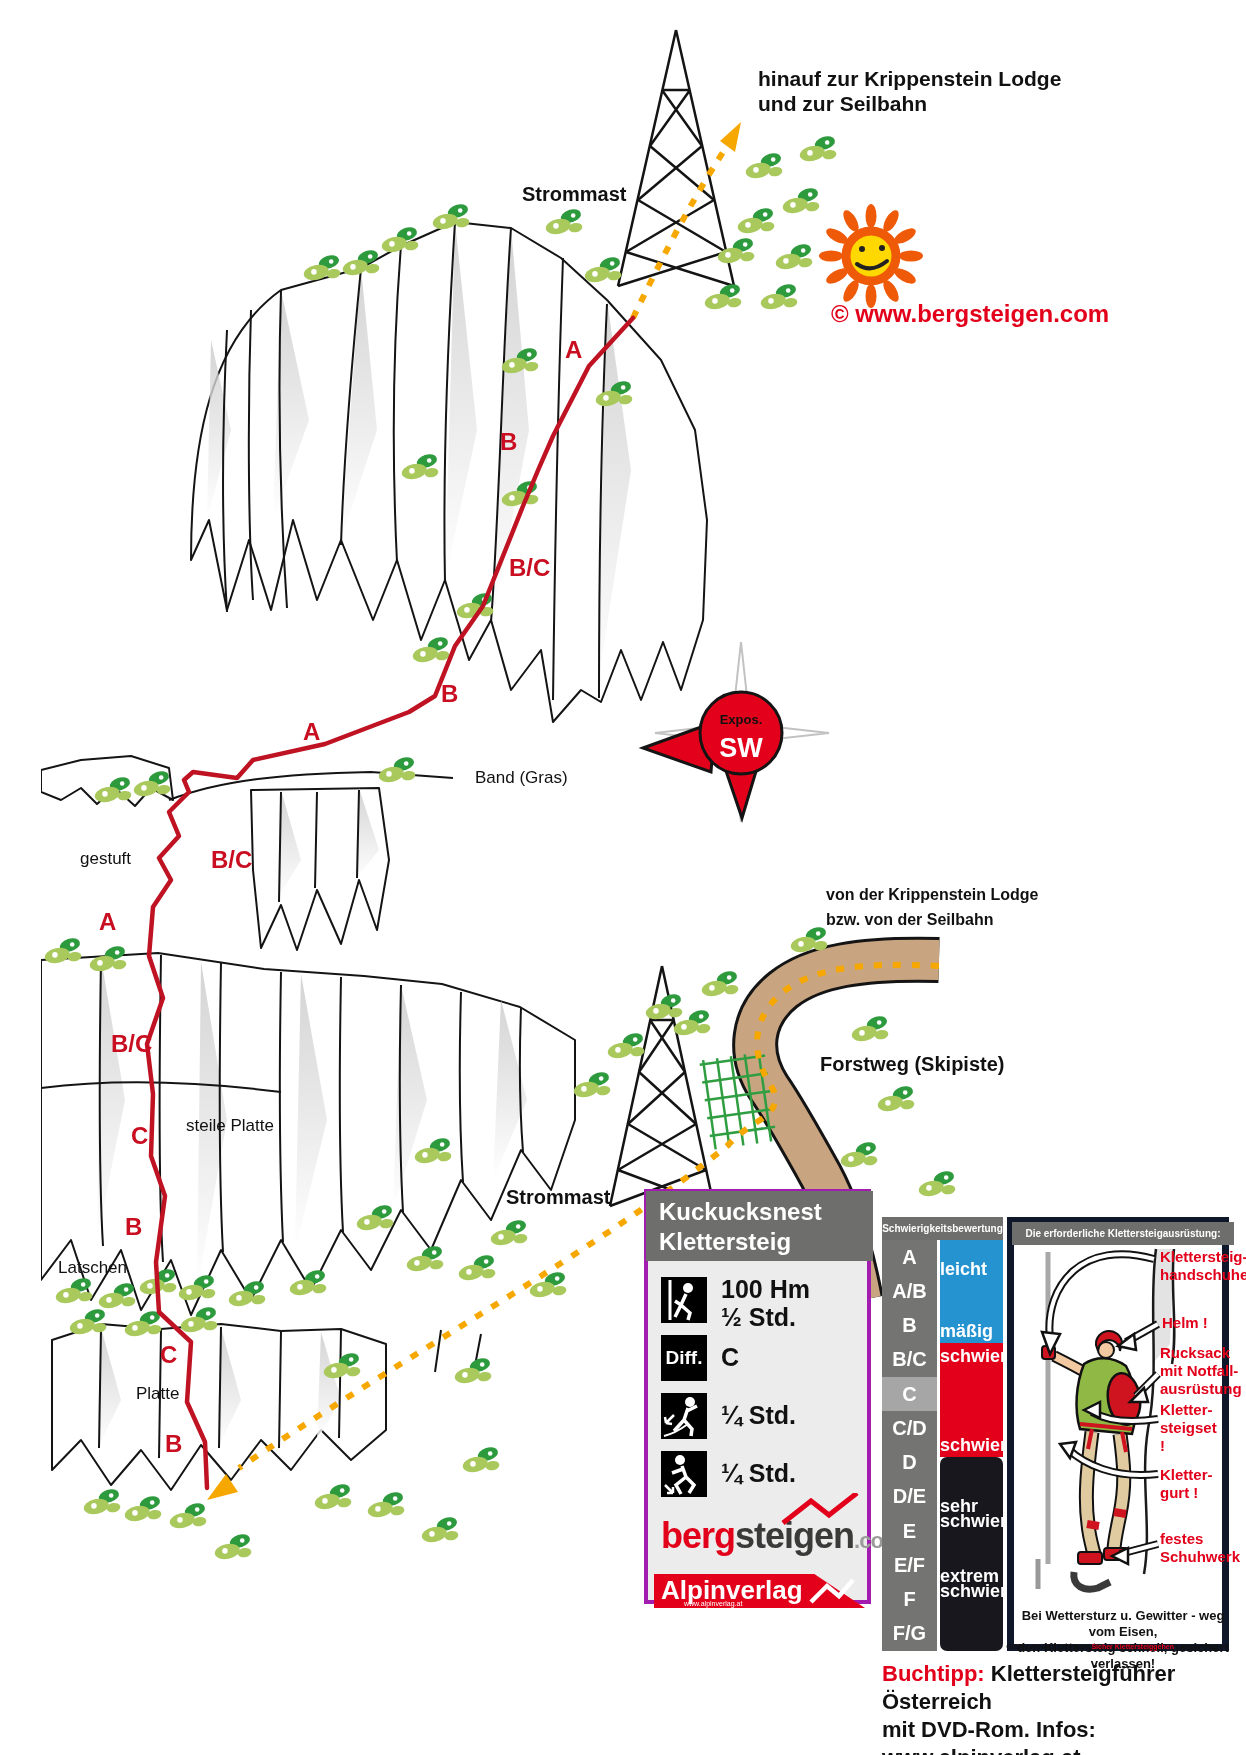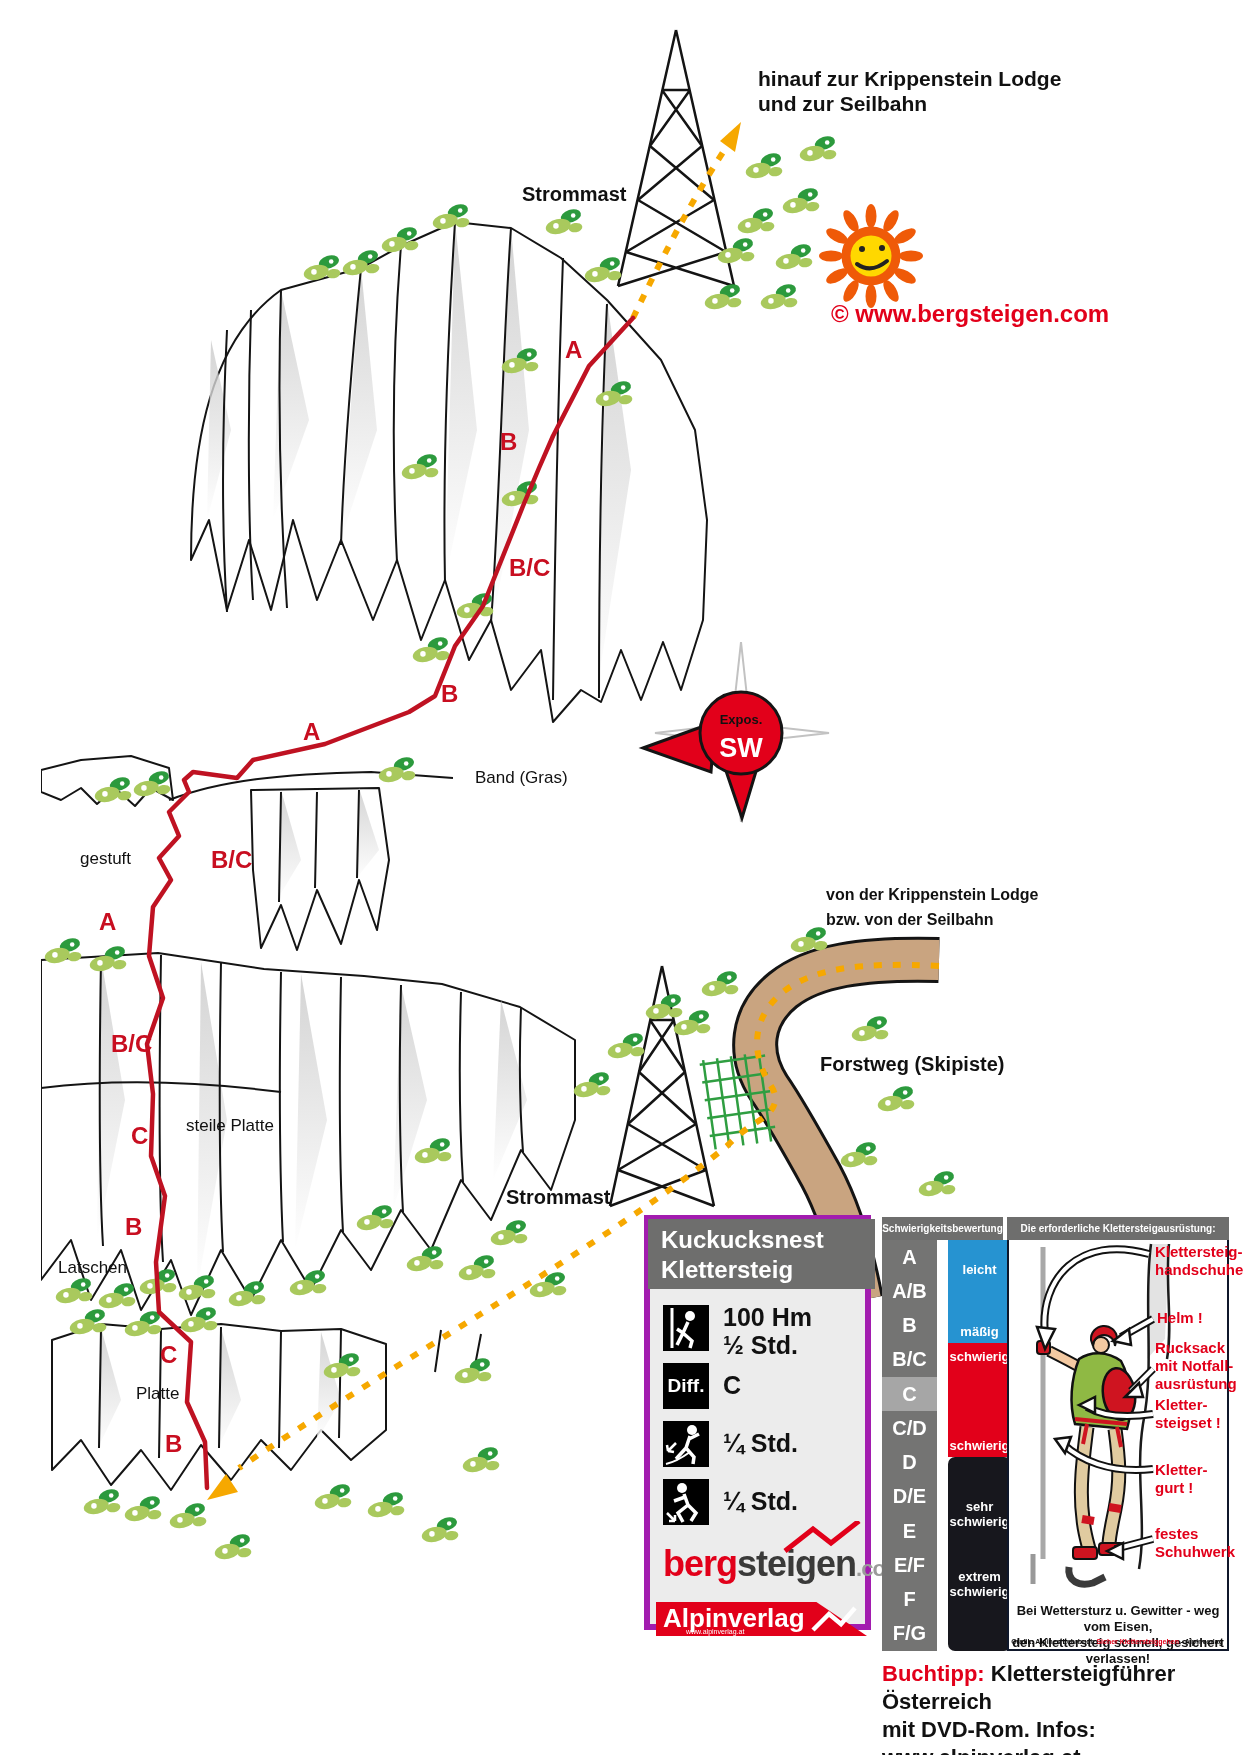--- a/index.html
+++ b/index.html
@@ -11,22 +11,22 @@
   .mapbold{position:absolute;font-weight:bold;font-size:20px;color:#111;white-space:pre;}
   .dirtext{position:absolute;font-weight:bold;font-size:21px;line-height:25px;color:#111;white-space:pre-line;}
   .copyright{position:absolute;font-weight:bold;font-size:24px;color:#e2001a;white-space:pre;}
   .grade-label{position:absolute;font-weight:bold;font-size:24px;color:#c80e20;white-space:pre;}
   .compass-expos{position:absolute;left:659px;top:712px;width:82px;text-align:center;
         font-weight:bold;font-size:13px;color:#111;}
   .compass-sw{position:absolute;left:659px;top:733px;width:82px;text-align:center;
         font-weight:bold;font-size:27px;color:#fff;}
 
   
-  #infobox{position:absolute;left:603px;top:1215px;width:227px;height:415px;
-        background:#ececec;border:6px solid #a21caf;box-sizing:border-box;}
+  #infobox{position:absolute;left:603px;top:1189px;width:227px;height:415px;
+        background:#ececec;border:4px solid #a21caf;box-sizing:border-box;}
   #infobox .head{position:absolute;left:-2px;top:-2px;width:227px;height:70px;background:#6e6e6d;
         color:#fff;font-weight:bold;font-size:24px;line-height:30px;padding:6px 0 0 13px;
         box-sizing:border-box;white-space:pre-line;}
   .statrow{position:absolute;left:13px;width:200px;height:48px;}
   .statrow .ic{position:absolute;left:0;top:0;width:46px;height:46px;background:#000;}
   .statrow .val{position:absolute;left:60px;top:-2px;font-weight:bold;font-size:25px;line-height:28px;
         color:#111;white-space:pre-line;}
   .diffbox{color:#fff;font-weight:bold;font-size:19px;text-align:center;line-height:46px;}
   #logo-bs{position:absolute;left:13px;top:322px;font-weight:bold;font-size:36px;letter-spacing:-1px;}
   #logo-bs .p1{color:#e2001a;} #logo-bs .p2{color:#3a3a39;} #logo-bs .p3{color:#9b9b9a;font-size:22px;}
@@ -39,33 +39,33 @@
   
   #scale-panel{position:absolute;left:841px;top:1217px;width:121px;height:434px;}
   #scale-panel .head{position:absolute;left:0;top:0;width:121px;height:23px;background:#6e6e6d;
         color:#fff;font-weight:bold;font-size:10px;line-height:23px;text-align:center;}
   #grade-col{position:absolute;left:0;top:23px;width:55px;height:411px;background:#747473;
         display:flex;flex-direction:column;}
   .grade-cell{flex:1;color:#fff;font-weight:bold;font-size:20px;display:flex;
         align-items:center;justify-content:center;}
   .grade-cell.hl{background:#a6a6a6;}
   #band-col{position:absolute;left:58px;top:23px;width:63px;height:411px;}
-  .band{position:absolute;left:8px;width:63px;color:#fff;font-weight:bold;font-size:13px;text-align:center;}
+  .band{position:absolute;left:0;width:63px;color:#fff;font-weight:bold;font-size:18px;text-align:left;}
   .band .bt,.band .bb{position:absolute;left:0;width:100%;white-space:pre-line;line-height:15px;}
   .band .bt{top:0;} .band .bb{bottom:4px;}
   #band-blue{top:0;height:103px;background:#2693d1;}
   #band-blue .bt{top:22px;}
   #band-red{top:103px;height:114px;background:#e2001a;}
   #band-red .bt{top:6px;}
   #band-dark{top:217px;height:194px;background:#17171d;border-radius:7px;}
   #band-dark .bt{top:42px;} #band-dark .bb{bottom:52px;}
 
   
   #equip-panel{position:absolute;left:966px;top:1217px;width:222px;height:434px;background:#fff;
-        border:2px solid #0f172a;box-sizing:border-box;}
+        border:7px solid #0f172a;box-sizing:border-box;}
   #equip-panel .head{position:absolute;left:-2px;top:-2px;width:222px;height:23px;background:#6e6e6d;
         color:#fff;font-weight:bold;font-size:10px;line-height:23px;text-align:center;}
   .callout{position:absolute;color:#e2001a;font-weight:bold;font-size:15px;line-height:18px;white-space:pre-line;}
   #equip-warning{position:absolute;left:2px;top:384px;width:214px;text-align:center;color:#111;
         font-weight:bold;font-size:13px;line-height:16px;white-space:pre-line;}
   #equip-credit{position:absolute;right:4px;top:419px;font-size:7px;font-weight:bold;color:#111;white-space:pre;}
   #equip-credit .red{color:#e2001a;}
 
   
   #footer-tip{position:absolute;left:841px;top:1660px;font-weight:bold;font-size:22px;line-height:28px;color:#111;}

